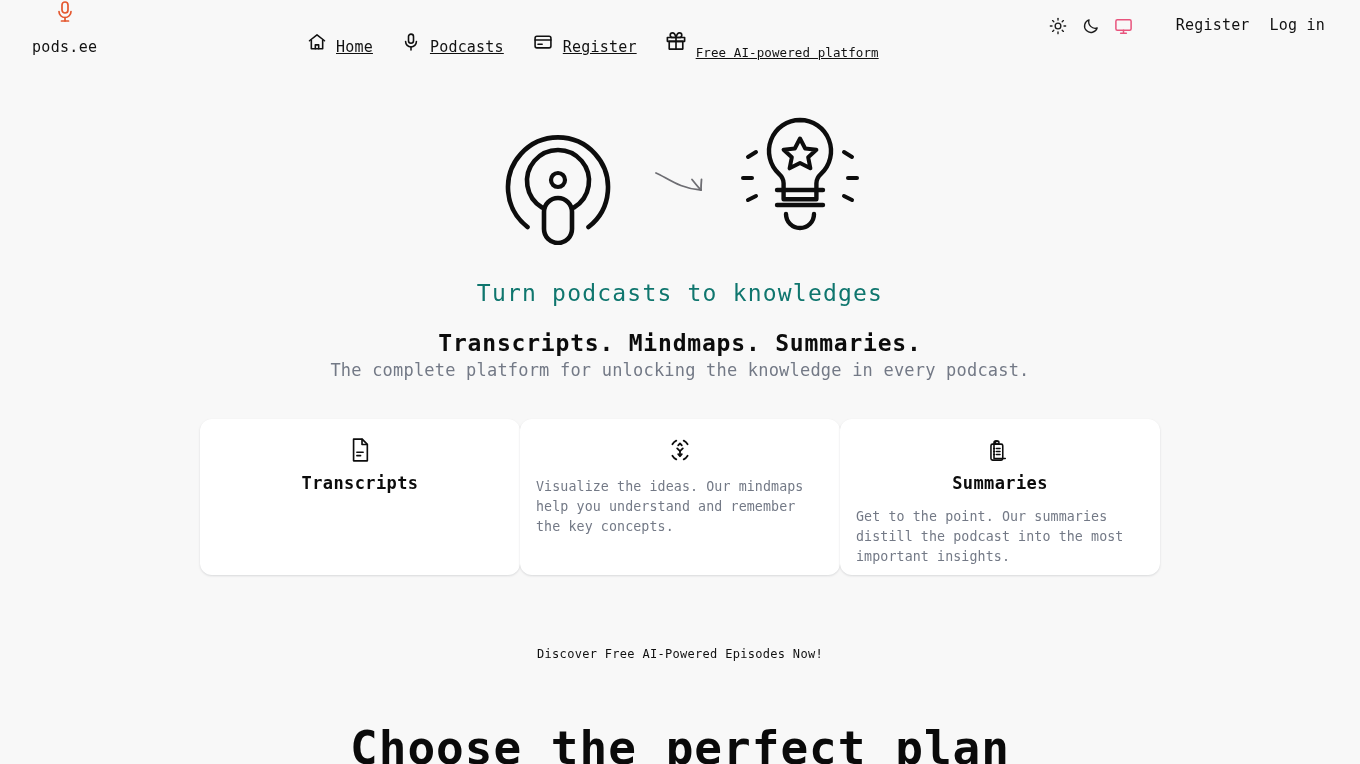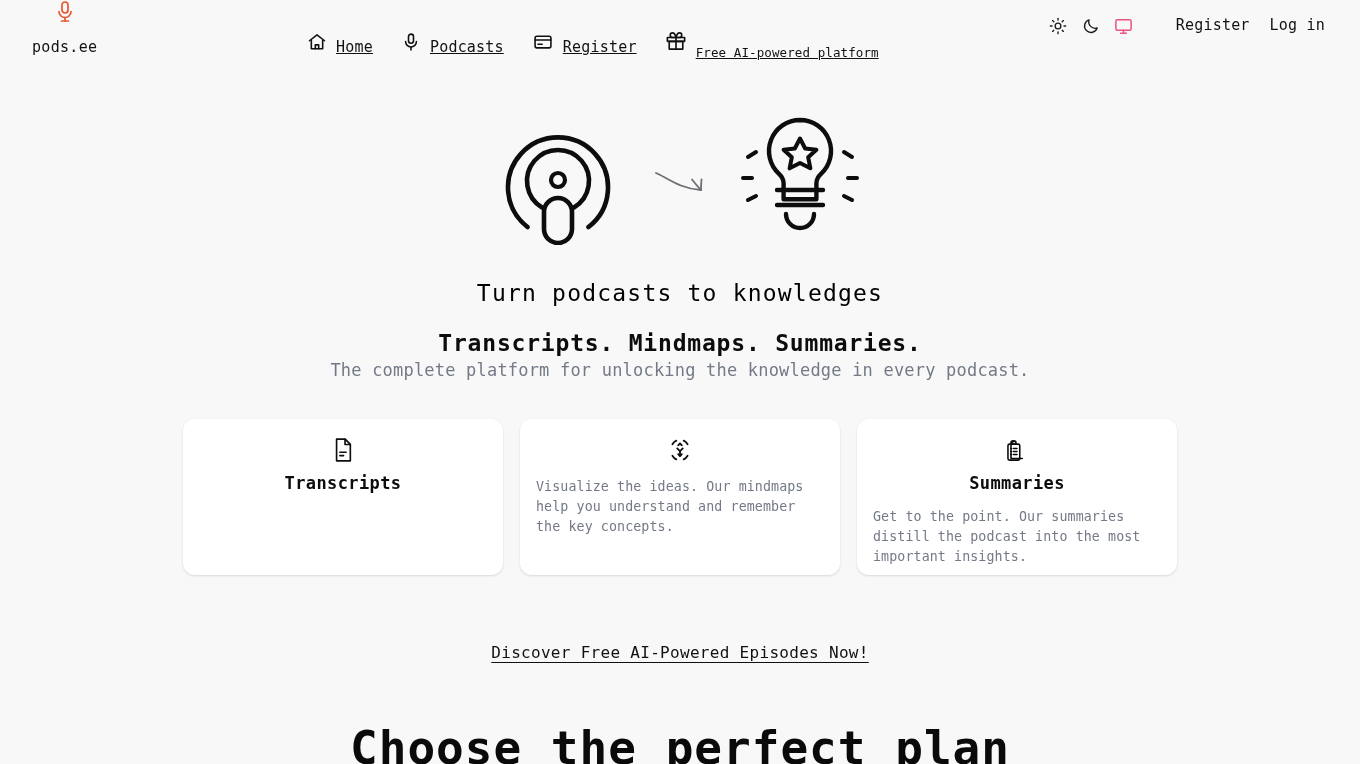--- a/index.html
+++ b/index.html
@@ -112,21 +112,21 @@
     display: flex;
     align-items: center;
     justify-content: center;
     gap: 0px;
     height: 140px;
   }
   .hero-tagline {
     margin-top: 30px;
     font-size: 23px;
     letter-spacing: 1.2px;
-    color: #000000;
+    color: #0f766e;
     font-weight: 400;
   }
   .hero-title {
     margin-top: 24px;
     font-size: 23px;
     font-weight: bold;
     letter-spacing: 0.8px;
     color: #0c0c0c;
   }
   .hero-sub {
@@ -134,21 +134,21 @@
     font-size: 17px;
     color: #737986;
     letter-spacing: 0.2px;
   }
 
   
   .cards {
     margin: 39px auto 0;
     width: 994px;
     display: flex;
-    justify-content: space-between;
+    justify-content: center;
   }
   .card {
     width: 320px;
     height: 156px;
     background: #ffffff;
     border-radius: 12px;
     box-shadow: 0 1px 3px rgba(16,24,40,0.08), 0 1px 2px rgba(16,24,40,0.06);
     padding: 18px 16px 0 16px;
     text-align: center;
   }
@@ -174,23 +174,22 @@
     letter-spacing: 0.1px;
   }
 
   
   .discover-wrap {
     width: 1360px;
     text-align: center;
     margin-top: 68px;
   }
   .discover-link {
-    font-size: 16px;
+    font-size: 12px;
     color: #111;
-    text-decoration: underline;
     text-underline-offset: 4px;
     letter-spacing: 0.3px;
     cursor: pointer;
     margin-top: 44px;
   }
   .plan-heading {
     width: 1360px;
     text-align: center;
     margin-top: 59px;
     font-size: 46px;

